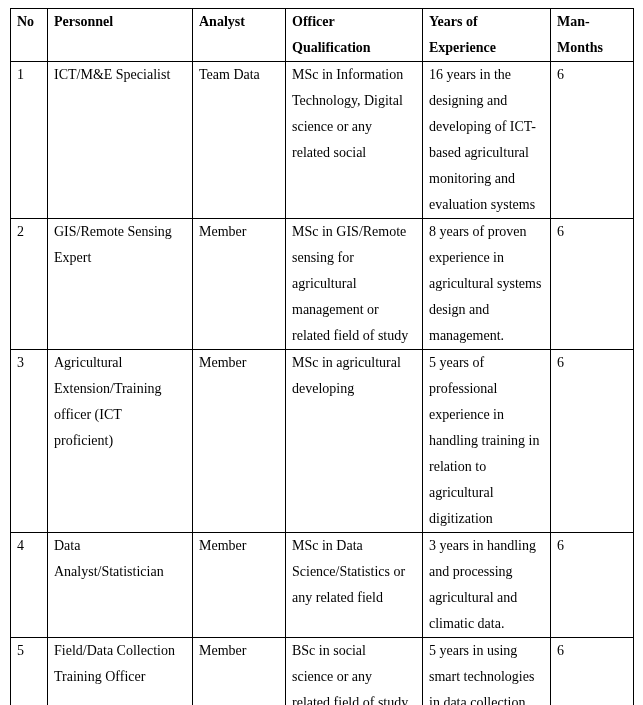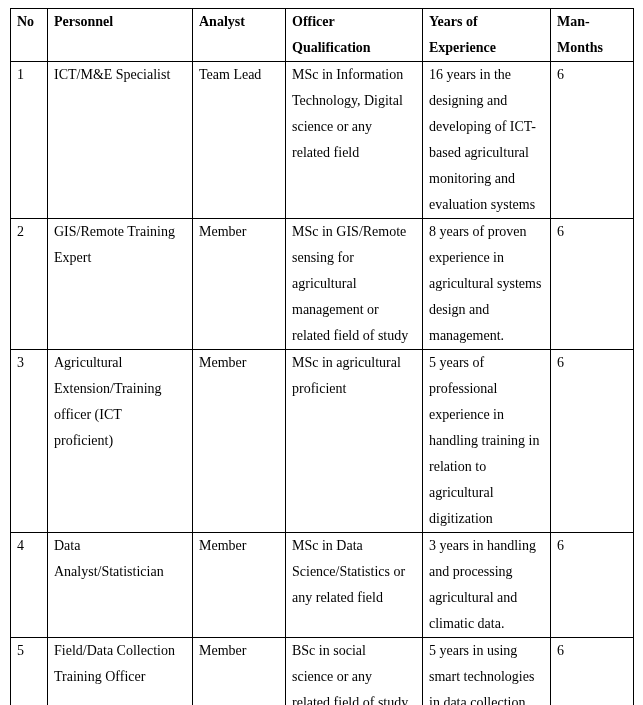--- a/index.html
+++ b/index.html
@@ -73,36 +73,36 @@
         <th>Years of
 Experience</th>
         <th>Man-
 Months</th>
       </tr>
     </thead>
     <tbody>
       <tr class="r1">
         <td>1</td>
         <td>ICT/M&amp;E Specialist</td>
-        <td>Team Lead</td>
+        <td>Team Data</td>
         <td>MSc in Information
 Technology, Digital
 science or any
-related field</td>
+related social</td>
         <td>16 years in the
 designing and
 developing of ICT-
 based agricultural
 monitoring and
 evaluation systems</td>
         <td>6</td>
       </tr>
       <tr class="r2">
         <td>2</td>
-        <td>GIS/Remote Training
+        <td>GIS/Remote Sensing
 Expert</td>
         <td>Member</td>
         <td>MSc in GIS/Remote
 sensing for
 agricultural
 management or
 related field of study</td>
         <td>8 years of proven
 experience in
 agricultural systems
@@ -111,21 +111,21 @@
         <td>6</td>
       </tr>
       <tr class="r3">
         <td>3</td>
         <td>Agricultural
 Extension/Training
 officer (ICT
 proficient)</td>
         <td>Member</td>
         <td>MSc in agricultural
-proficient</td>
+developing</td>
         <td>5 years of
 professional
 experience in
 handling training in
 relation to
 agricultural
 digitization</td>
         <td>6</td>
       </tr>
       <tr class="r4">

